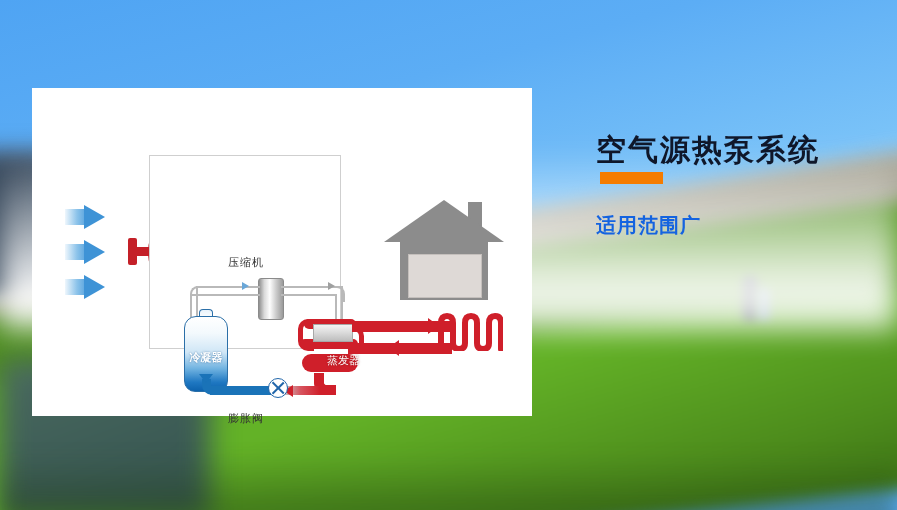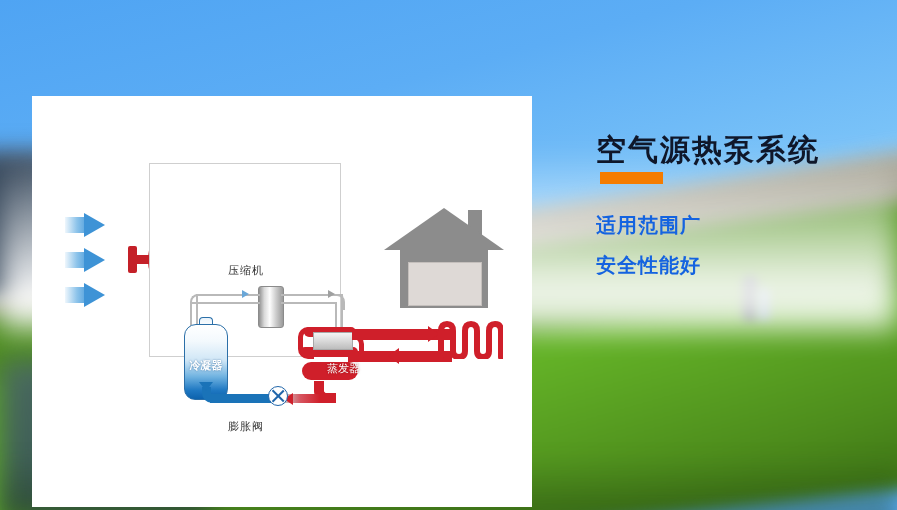--- a/index.html
+++ b/index.html
@@ -83,21 +83,21 @@
     position:absolute;left:742px;top:276px;width:16px;height:44px;
     background:#33404a;border-radius:6px;filter:blur(5px);
   }
   .bg-person2{
     position:absolute;left:758px;top:288px;width:12px;height:32px;
     background:#6e8ea8;border-radius:5px;filter:blur(5px);
   }
 
   
   .card{
-    position:absolute;left:32px;top:96px;width:500px;height:411px;
+    position:absolute;left:32px;top:88px;width:500px;height:328px;
     background:#fff;
   }
   .diagram-frame{
     position:absolute;left:117px;top:67px;width:190px;height:192px;
     border:1px solid #cfcfcf;background:#fff;
   }
 
   
   .dlabel{
     position:absolute;color:#333;font-size:11px;letter-spacing:1px;
@@ -411,17 +411,16 @@
       </div>
     </div>
 
   </div>
 
   <div class="panel">
     <div class="title">空气源热泵系统</div>
     <div class="accent"></div>
     <div class="bullets">
       <div class="bullet">适用范围广</div>
-      <div class="bullet">安全性能好</div>
     </div>
   </div>
 
 </div>
 
 </body></html>

